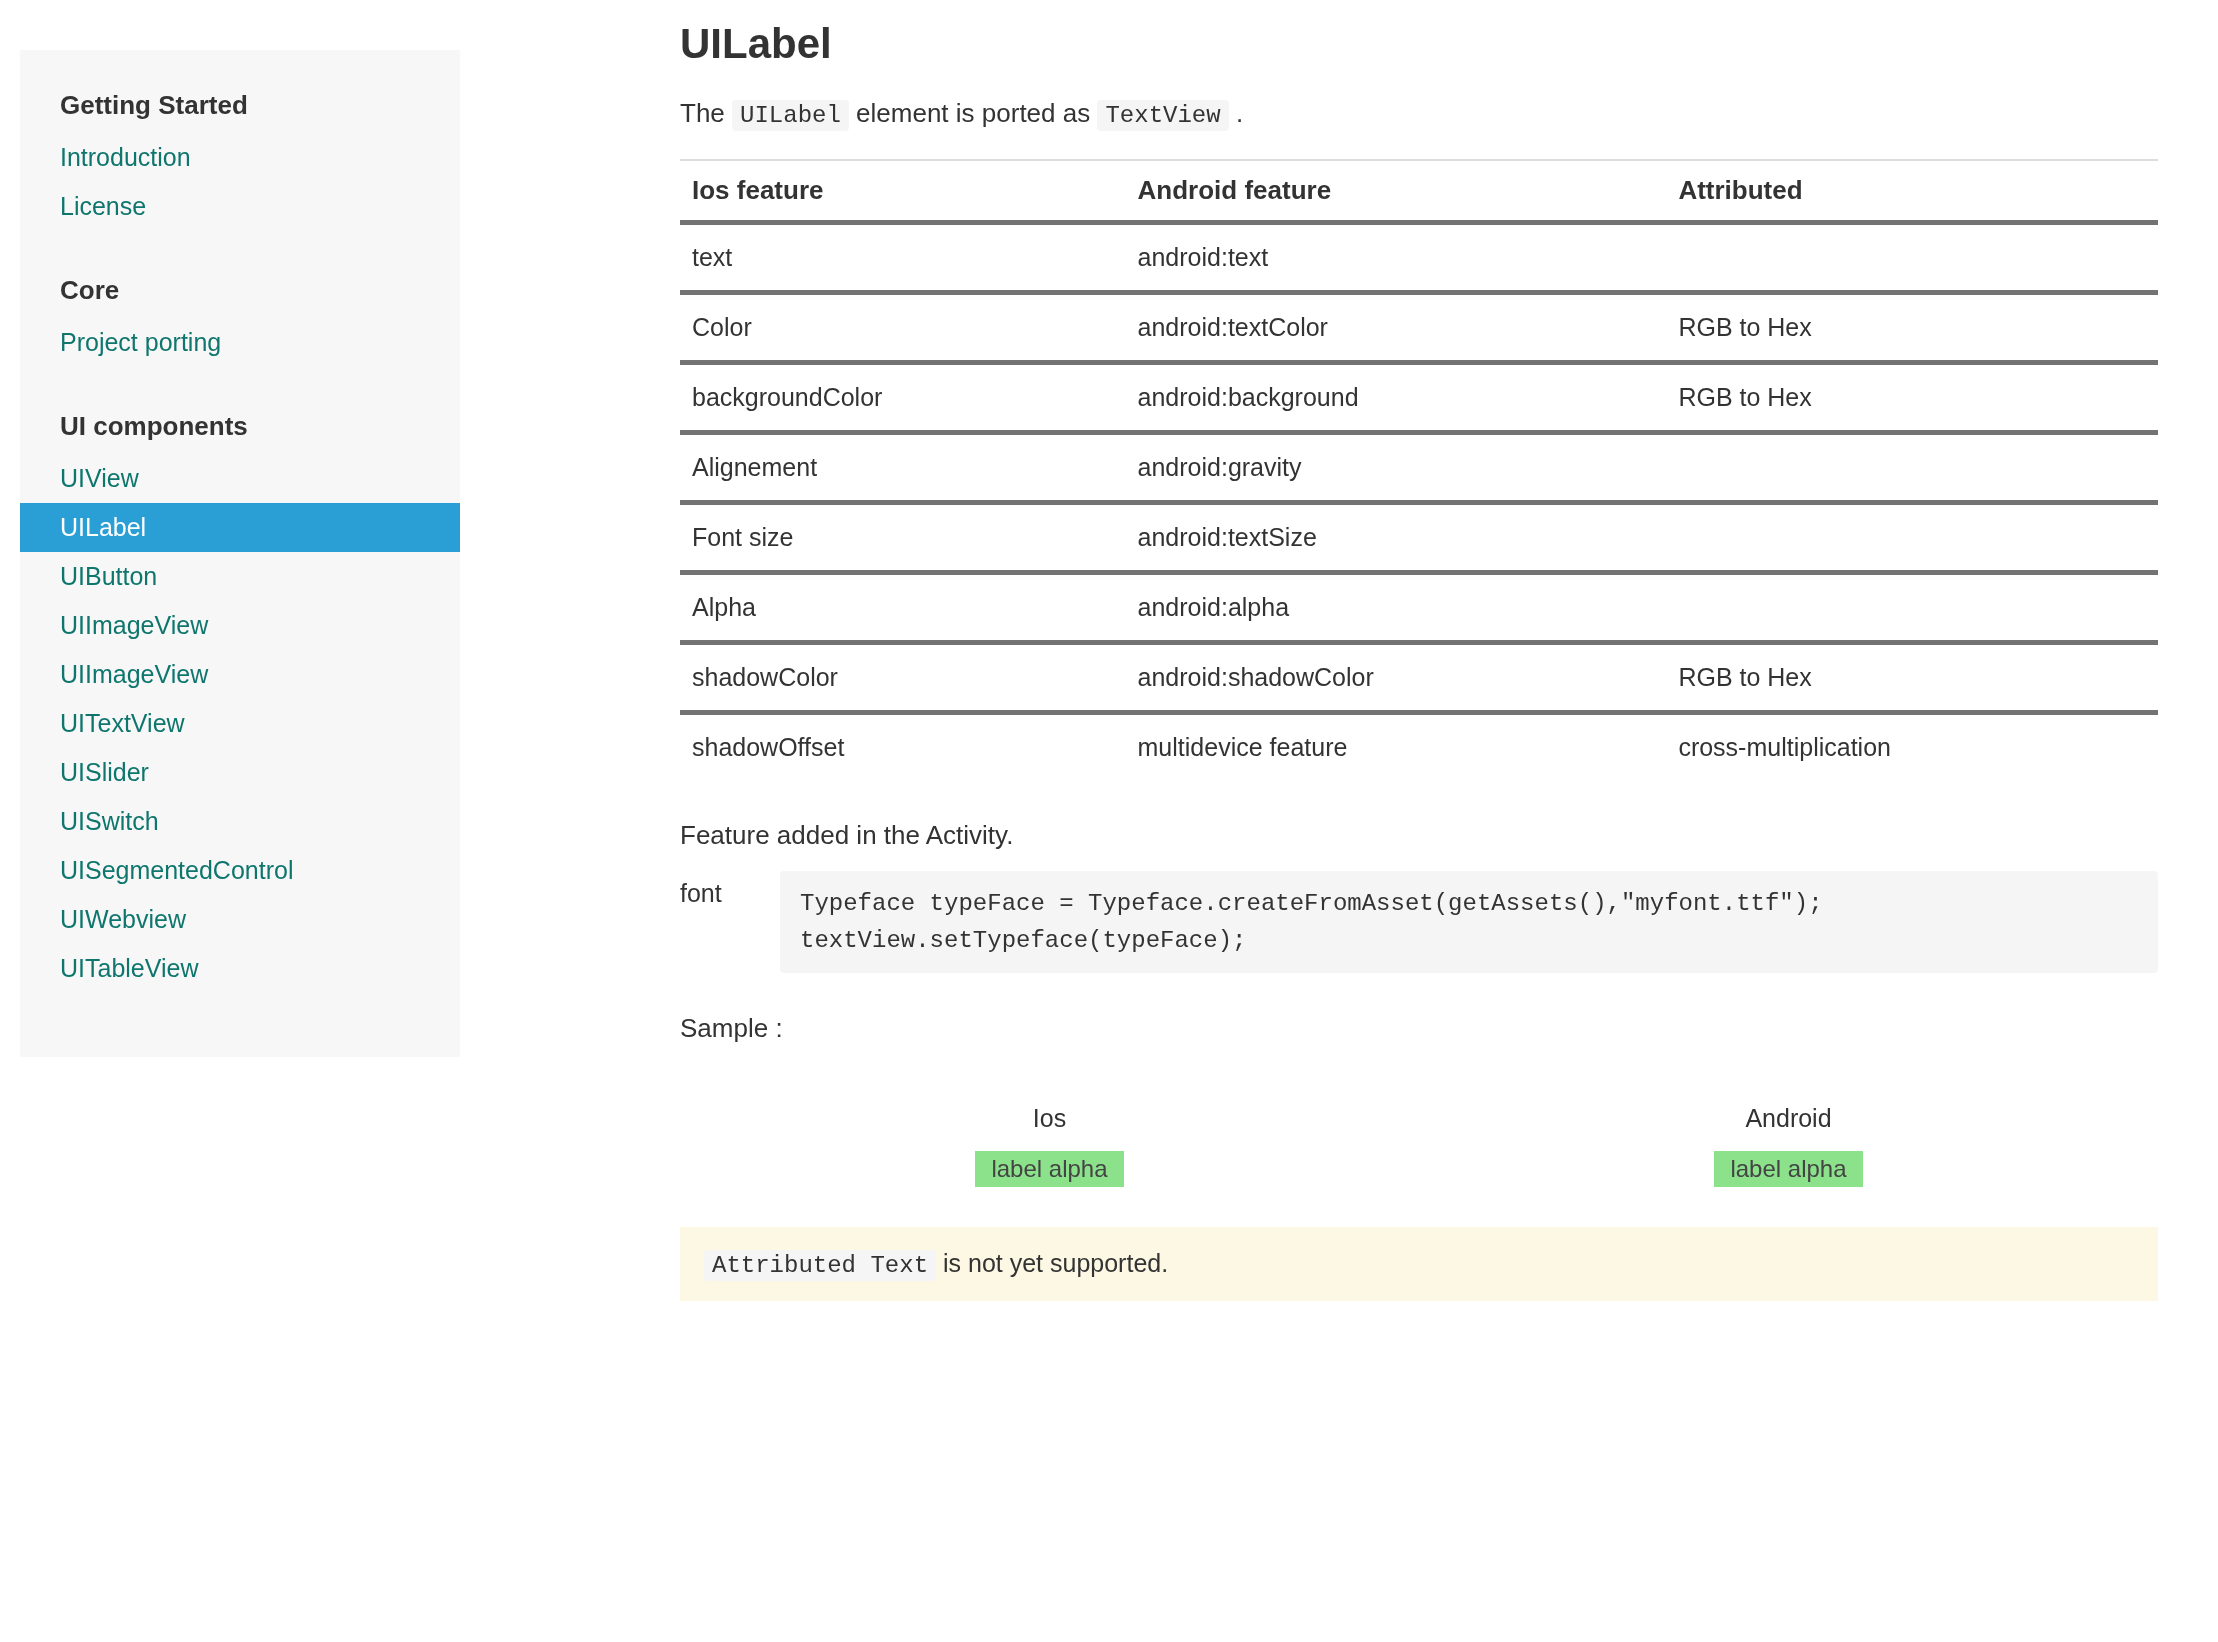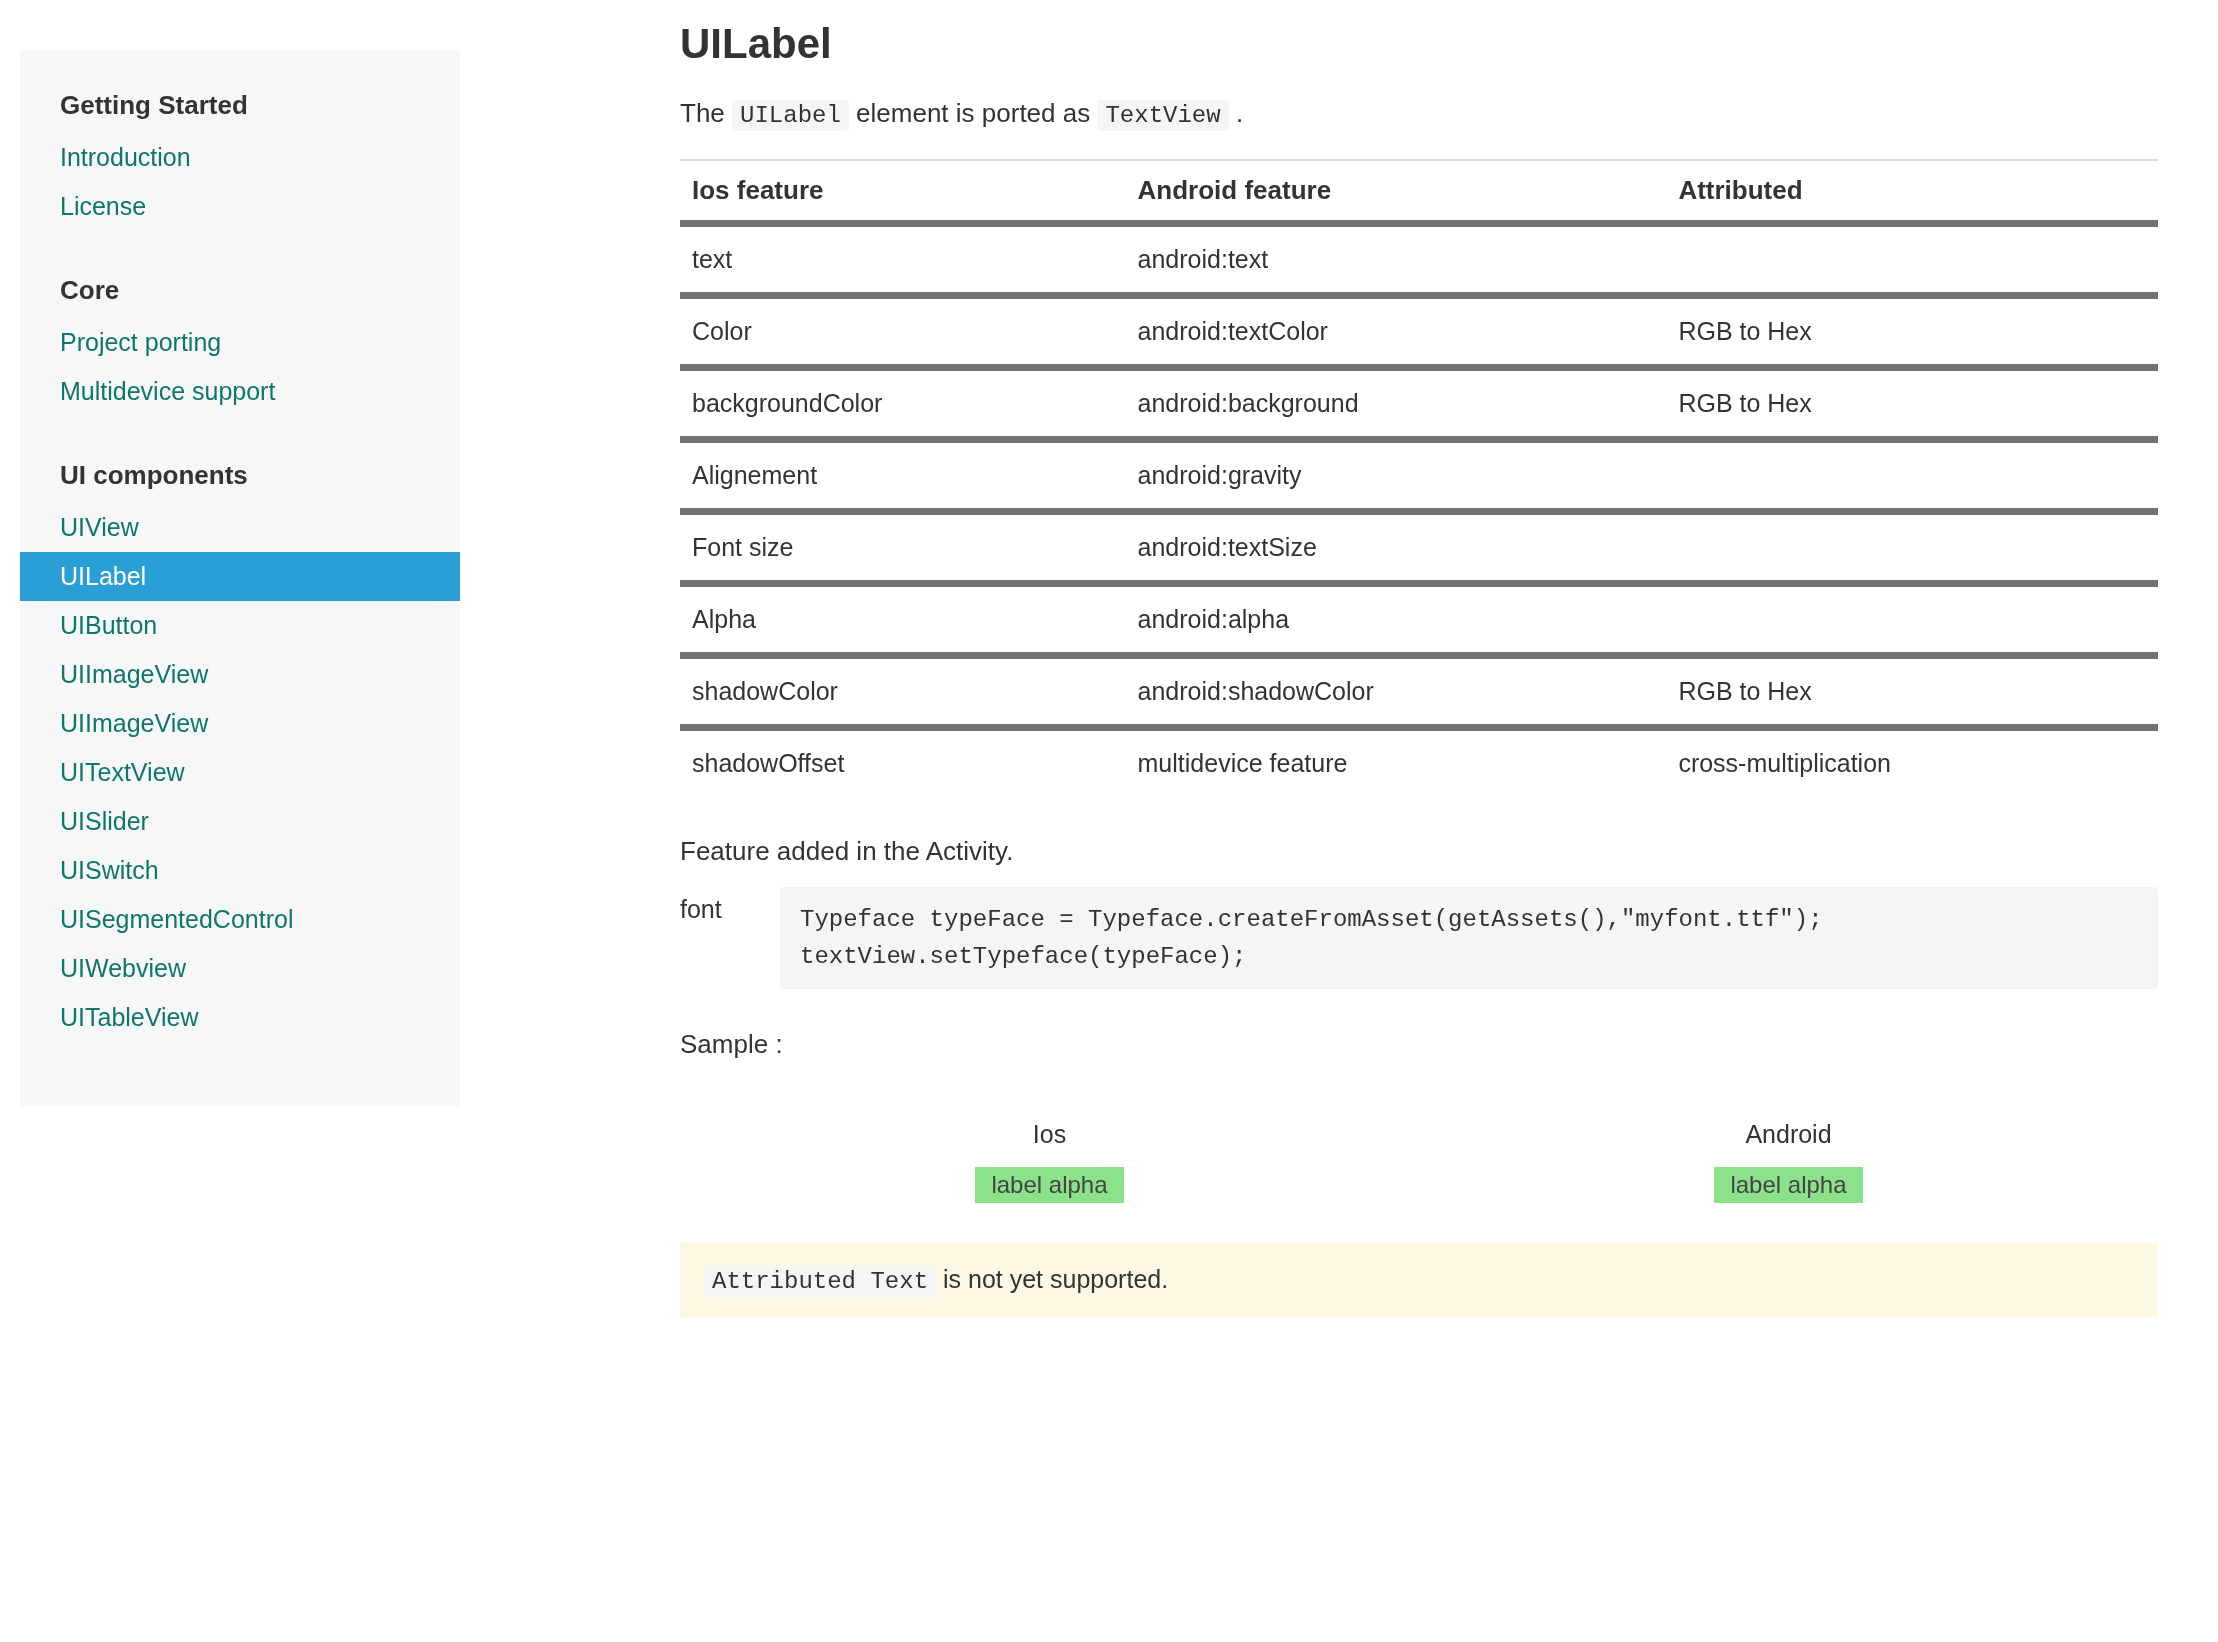--- a/index.html
+++ b/index.html
@@ -77,21 +77,21 @@
     font-size: 26px;
     color: #333;
     padding: 14px 12px 14px 12px;
     border-top: 2px solid #ddd;
     border-bottom: 2px solid #ddd;
   }
   table.feat td {
     font-size: 25px;
     color: #333;
     padding: 18px 12px;
-    border-top: 7px solid #737373;
+    border-top: 5px solid #737373;
   }
   .para {
     font-size: 26px;
     color: #333;
     margin: 30px 0 20px 0;
   }
   .code-row {
     display: flex;
     align-items: flex-start;
     margin-bottom: 40px;
@@ -148,21 +148,20 @@
 <div class="wrap">
   <nav class="sidebar" id="sidebar">
       <div class="sidebar-section">
         <div class="sidebar-heading">Getting Started</div>
         <a class="sidebar-item">Introduction</a>
         <a class="sidebar-item">License</a>
       </div>
       <div class="sidebar-section">
         <div class="sidebar-heading">Core</div>
         <a class="sidebar-item">Project porting</a>
-        <a class="sidebar-item">Multidevice support</a>
       </div>
       <div class="sidebar-section">
         <div class="sidebar-heading">UI components</div>
         <a class="sidebar-item">UIView</a>
         <a class="sidebar-item active">UILabel</a>
         <a class="sidebar-item">UIButton</a>
         <a class="sidebar-item">UIImageView</a>
         <a class="sidebar-item">UIImageView</a>
         <a class="sidebar-item">UITextView</a>
         <a class="sidebar-item">UISlider</a>

